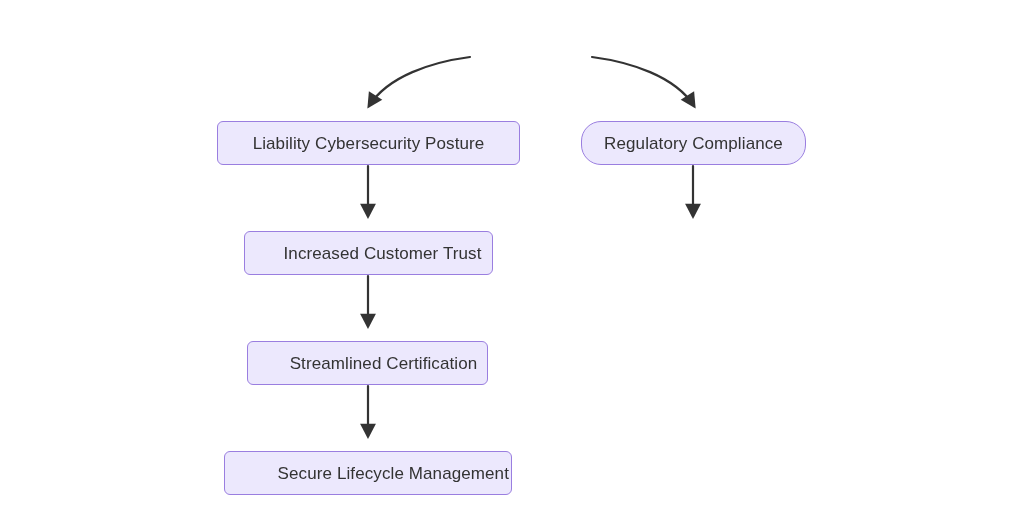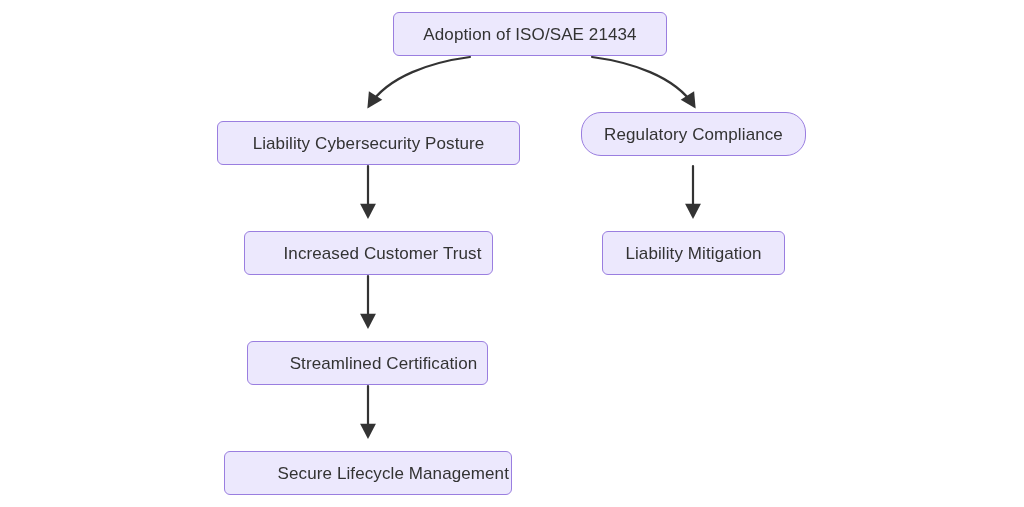--- a/index.html
+++ b/index.html
@@ -67,39 +67,33 @@
 
     <path d="M 368 166 L 368 216" fill="none" stroke="#333333" stroke-width="2.2" stroke-linecap="round" marker-end="url(#arrowhead)"></path>
 
     <path d="M 693 166 L 693 216" fill="none" stroke="#333333" stroke-width="2.2" stroke-linecap="round" marker-end="url(#arrowhead)"></path>
 
     <path d="M 368 276 L 368 326" fill="none" stroke="#333333" stroke-width="2.2" stroke-linecap="round" marker-end="url(#arrowhead)"></path>
 
     <path d="M 368 386 L 368 436" fill="none" stroke="#333333" stroke-width="2.2" stroke-linecap="round" marker-end="url(#arrowhead)"></path>
   </svg>
 
-  <div class="node" style="left:393px; top:12px; width:274px; height:44px;">
-    <span class="node-label">Adoption of ISO/SAE 21434</span>
-  </div>
 
   <div class="node" style="left:217px; top:121px; width:303px; height:44px;">
     <span class="node-label">Liability Cybersecurity Posture</span>
   </div>
 
-  <div class="node" style="left:581px; top:112px; width:225px; height:44px;border-radius:20px;">
+  <div class="node" style="left:581px; top:121px; width:225px; height:44px;border-radius:20px;">
     <span class="node-label">Regulatory Compliance</span>
   </div>
 
   <div class="node" style="left:244px; top:231px; width:249px; height:44px;padding-left:28px;">
     <span class="node-label">Increased Customer Trust</span>
   </div>
 
-  <div class="node" style="left:602px; top:231px; width:183px; height:44px;">
-    <span class="node-label">Liability Mitigation</span>
-  </div>
 
   <div class="node" style="left:247px; top:341px; width:241px; height:44px;padding-left:32px;">
     <span class="node-label">Streamlined Certification</span>
   </div>
 
   <div class="node" style="left:224px; top:451px; width:288px; height:44px;justify-content:flex-end;">
     <span class="node-label">Secure Lifecycle Management</span>
   </div>
 
 </div>

